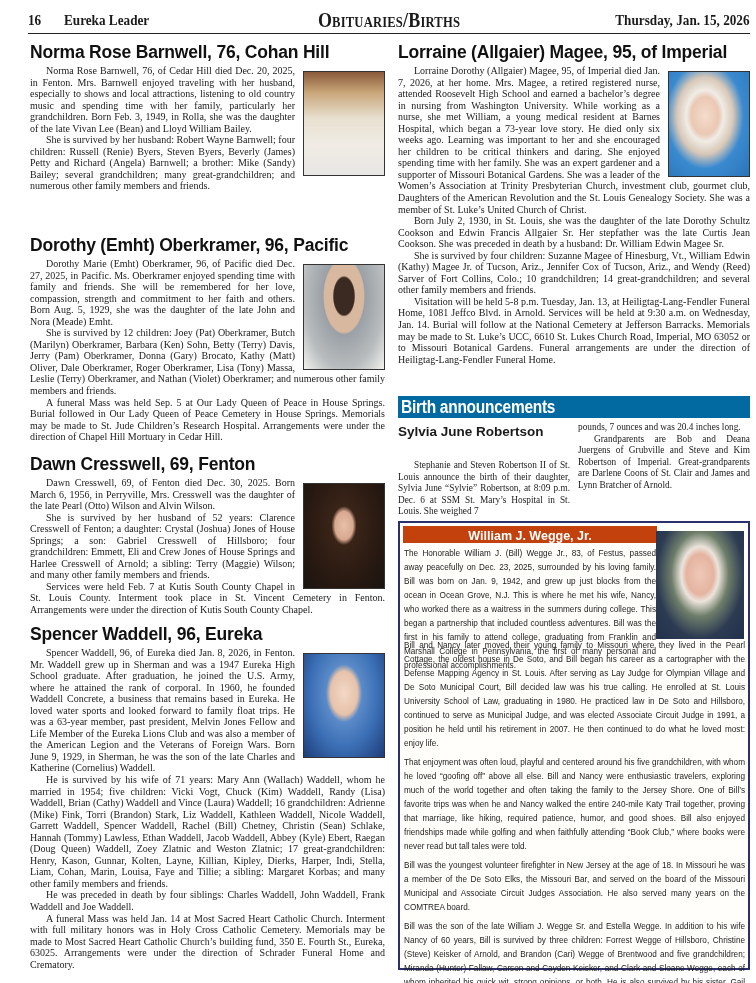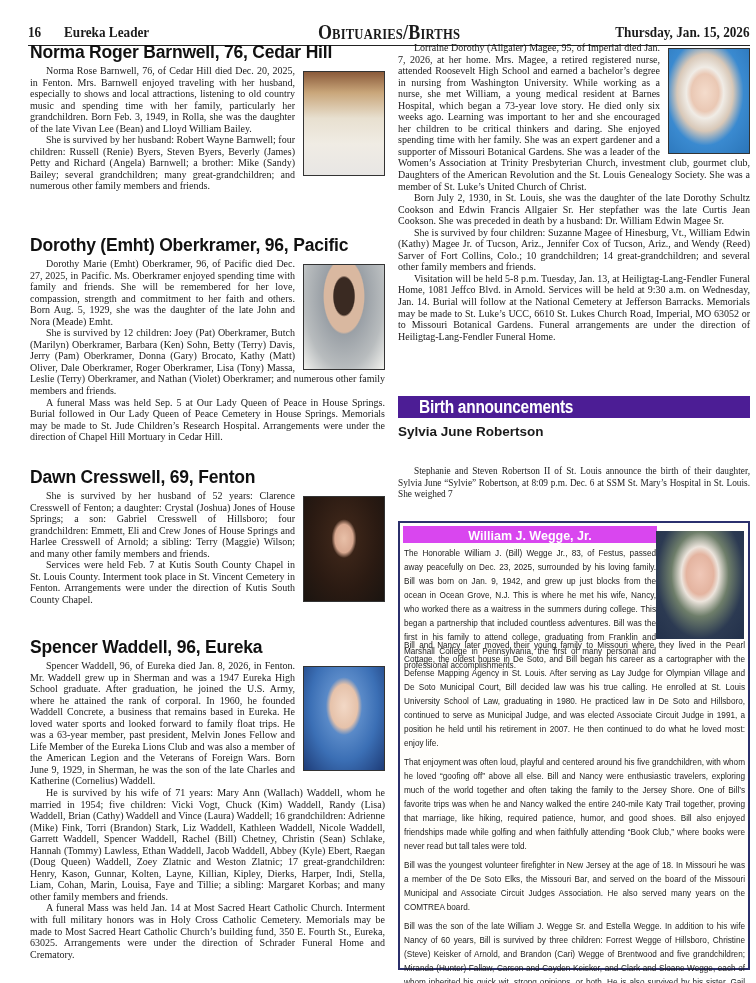--- a/index.html
+++ b/index.html
@@ -1,115 +1,122 @@
 <!DOCTYPE html>
 <html><head>
 <meta charset="utf-8">
 <style>
   * { box-sizing: border-box; margin: 0; padding: 0; }
   html, body { width: 756px; height: 983px; background: #ffffff; overflow: hidden; }
   body { position: relative; font-family: "Liberation Serif", serif; color: #1a1a1a; }
 
-  .masthead { position: absolute; left: 28px; top: 8px; width: 722px; height: 26px; border-bottom: 1.5px solid #222; margin-top: 12px; }
+  .masthead { position: absolute; left: 28px; top: 8px; width: 722px; height: 26px; border-bottom: 1.5px solid #222; }
   .masthead .page-num { position: absolute; left: 0; top: 4px; font-size: 15px; font-weight: bold; font-family: "Liberation Serif", serif; transform: scaleX(0.88); transform-origin: left; }
   .masthead .paper { position: absolute; left: 36px; top: 4px; font-size: 15px; font-weight: bold; transform: scaleX(0.88); transform-origin: left; }
   .masthead .section { position: absolute; left: 0; right: 0; top: 1px; text-align: center; font-size: 20px; font-weight: bold; font-variant: small-caps; letter-spacing: 0.2px; transform: scaleX(0.9); }
   .masthead .date { position: absolute; right: 0; top: 4px; font-size: 15px; font-weight: bold; transform: scaleX(0.88); transform-origin: right; }
 
   .col-left { position: absolute; left: 30px; top: 42px; width: 355px; }
   .col-right { position: absolute; left: 398px; top: 42px; width: 352px; }
 
   .obit { position: relative; }
   .obit h2 { font-family: "Liberation Sans", sans-serif; font-weight: bold; font-size: 17.5px; line-height: 20px; margin-bottom: 3px; color: #111; letter-spacing: -0.2px; }
   .obit p { font-size: 10px; line-height: 11.55px; text-align: justify; text-indent: 16px; hyphens: auto; }
   .photo { float: right; margin: 2px 0 3px 8px; border: 1px solid #333; }
 
   .photo-barnwell { width: 82px; height: 105px; background: linear-gradient(180deg, #8a5a3a 0%, #c9a67a 20%, #e8e0d0 45%, #f0ece4 70%, #e8e6e4 100%); }
   .photo-oberkramer { width: 82px; height: 106px; background: radial-gradient(ellipse at 50% 30%, #3a2a22 0%, #3a2a22 18%, #d9b8a0 20%, #d9b8a0 35%, #9aa0a6 37%, #b8bcbe 70%, #f2f2ee 100%); }
   .photo-cresswell { width: 82px; height: 106px; background: radial-gradient(ellipse at 50% 40%, #e8c0a8 0%, #d8a890 16%, #3a2418 22%, #2a1a12 60%, #1a1410 100%); }
   .photo-waddell { width: 82px; height: 105px; background: radial-gradient(ellipse at 50% 38%, #f2d8c6 0%, #e6c2aa 24%, #5a8ac8 32%, #3b6fb5 60%, #1e3c78 100%); }
   .photo-magee { width: 82px; height: 106px; background: radial-gradient(ellipse at 45% 42%, #f4dccc 0%, #eac8b4 22%, #f0ece6 30%, #d8c8b8 45%, #3a8ad0 62%, #2a74b8 100%); }
   .photo-wegge { width: 88px; height: 108px; background: radial-gradient(ellipse at 50% 40%, #f0c8b8 0%, #e4b4a0 22%, #ece4dc 30%, #6e7e6a 46%, #2c3a52 70%, #22304a 100%); position: absolute; right: 4px; top: 6px; border: none; }
 
-  .birth-banner { background: #4c1d95; height: 22px; margin-top: 4px; padding-left: 21px; }
+  .birth-banner { background: #0369a1; height: 22px; margin-top: 4px; padding-left: 3px; }
   .birth-banner span { color: #fff; font-family: "Liberation Sans", sans-serif; font-weight: bold; font-size: 18px; line-height: 22px; letter-spacing: -0.3px; display: inline-block; transform: scaleX(0.86); transform-origin: left; }
   .birth-cols { display: flex; gap: 8px; margin-top: 4px; }
   .birth-cols .bc { flex: 1; }
-  .birth-cols h3 { font-family: "Liberation Sans", sans-serif; font-size: 13.5px; font-weight: bold; line-height: 16px; margin-top: 2px; margin-bottom: 26px; }
+  .birth-cols h3 { font-family: "Liberation Sans", sans-serif; font-size: 13.5px; font-weight: bold; line-height: 16px; margin-top: 2px; margin-bottom: 20px; }
   .birth-cols p { font-size: 9.3px; line-height: 11.55px; text-align: justify; text-indent: 16px; }
   .birth-cols p.cont { text-indent: 0; }
 
   .wegge-box { position: absolute; left: 398px; top: 521px; width: 352px; height: 449px; border: 2.5px solid #2b2f6b; background: #fffefb; }
-  .wegge-title { position: absolute; left: 3px; top: 3px; width: 254px; height: 17px; background: #d946ef; text-align: center; }
+  .wegge-title { position: absolute; left: 3px; top: 3px; width: 254px; height: 17px; background: #c2410c; text-align: center; }
   .wegge-title span { color: #fff; font-family: "Liberation Sans", sans-serif; font-weight: bold; font-size: 12.5px; line-height: 17px; }
   .wegge-top { position: absolute; left: 4px; top: 24px; width: 252px; }
   .wegge-body { position: absolute; left: 4px; top: 116px; width: 341px; }
   .wegge-box p { font-family: "Liberation Sans", sans-serif; font-size: 8.2px; line-height: 14px; text-align: justify; margin-bottom: 5px; color: #1d1d1d; }
 </style>
 </head>
 <body>
 
 <header class="masthead">
   <span class="page-num">16</span>
   <span class="paper">Eureka Leader</span>
   <span class="section">Obituaries/Births</span>
   <span class="date">Thursday, Jan. 15, 2026</span>
 </header>
 
 <section class="col-left">
 
   <article class="obit" style="height:193px;">
-    <h2>Norma Roger Barnwell, 76, Cedar Hill</h2>
+    <h2>Norma Rose Barnwell, 76, Cohan Hill</h2>
     <div class="photo photo-barnwell" style="margin-top:6px;"></div>
     <p>Norma Rose Barnwell, 76, of Cedar Hill died Dec. 20, 2025, in Fenton. Mrs. Barnwell enjoyed traveling with her husband, especially to shows and local attractions, listening to old country music and spending time with her family, particularly her grandchildren. Born Feb. 3, 1949, in Rolla, she was the daughter of the late Vivan Lee (Bean) and Lloyd William Bailey.</p>
     <p>She is survived by her husband: Robert Wayne Barnwell; four children: Russell (Renie) Byers, Steven Byers, Beverly (James) Petty and Richard (Angela) Barnwell; a brother: Mike (Sandy) Bailey; several grandchildren; many great-grandchildren; and numerous other family members and friends.</p>
   </article>
 
   <article class="obit" style="height:219px;">
     <h2>Dorothy (Emht) Oberkramer, 96, Pacific</h2>
     <div class="photo photo-oberkramer" style="margin-top:6px;"></div>
     <p>Dorothy Marie (Emht) Oberkramer, 96, of Pacific died Dec. 27, 2025, in Pacific. Ms. Oberkramer enjoyed spending time with family and friends. She will be remembered for her love, compassion, strength and commitment to her faith and others. Born Aug. 5, 1929, she was the daughter of the late John and Nora (Meade) Emht.</p>
     <p>She is survived by 12 children: Joey (Pat) Oberkramer, Butch (Marilyn) Oberkramer, Barbara (Ken) Sohn, Betty (Terry) Davis, Jerry (Pam) Oberkramer, Donna (Gary) Brocato, Kathy (Matt) Oliver, Dale Oberkramer, Roger Oberkramer, Lisa (Tony) Massa, Leslie (Terry) Oberkramer, and Nathan (Violet) Oberkramer; and numerous other family members and friends.</p>
     <p>A funeral Mass was held Sep. 5 at Our Lady Queen of Peace in House Springs. Burial followed in Our Lady Queen of Peace Cemetery in House Springs. Memorials may be made to St. Jude Children’s Research Hospital. Arrangements were under the direction of Chapel Hill Mortuary in Cedar Hill.</p>
   </article>
 
-  <article class="obit" style="height:170px;margin-top:13px;">
+  <article class="obit" style="height:170px;">
     <h2>Dawn Cresswell, 69, Fenton</h2>
     <div class="photo photo-cresswell" style="margin-top:6px;"></div>
+    <p>Dawn Cresswell, 69, of Fenton died Dec. 30, 2025. Born March 6, 1956, in Perryville, Mrs. Cresswell was the daughter of the late Pearl (Otto) Wilson and Alvin Wilson.</p>
     <p>She is survived by her husband of 52 years: Clarence Cresswell of Fenton; a daughter: Crystal (Joshua) Jones of House Springs; a son: Gabriel Cresswell of Hillsboro; four grandchildren: Emmett, Eli and Crew Jones of House Springs and Harlee Cresswell of Arnold; a sibling: Terry (Maggie) Wilson; and many other family members and friends.</p>
     <p>Services were held Feb. 7 at Kutis South County Chapel in St. Louis County. Interment took place in St. Vincent Cemetery in Fenton. Arrangements were under the direction of Kutis South County Chapel.</p>
   </article>
 
   <article class="obit">
     <h2>Spencer Waddell, 96, Eureka</h2>
     <div class="photo photo-waddell" style="margin-top:6px;"></div>
     <p>Spencer Waddell, 96, of Eureka died Jan. 8, 2026, in Fenton. Mr. Waddell grew up in Sherman and was a 1947 Eureka High School graduate. After graduation, he joined the U.S. Army, where he attained the rank of corporal. In 1960, he founded Waddell Concrete, a business that remains based in Eureka. He loved water sports and looked forward to family float trips. He was a 63-year member, past president, Melvin Jones Fellow and Life Member of the Eureka Lions Club and was also a member of the American Legion and the Veterans of Foreign Wars. Born June 9, 1929, in Sherman, he was the son of the late Charles and Katherine (Cornelius) Waddell.</p>
     <p>He is survived by his wife of 71 years: Mary Ann (Wallach) Waddell, whom he married in 1954; five children: Vicki Vogt, Chuck (Kim) Waddell, Randy (Lisa) Waddell, Brian (Cathy) Waddell and Vince (Laura) Waddell; 16 grandchildren: Adrienne (Mike) Fink, Torri (Brandon) Stark, Liz Waddell, Kathleen Waddell, Nicole Waddell, Garrett Waddell, Spencer Waddell, Rachel (Bill) Chetney, Christin (Sean) Schlake, Hannah (Tommy) Lawless, Ethan Waddell, Jacob Waddell, Abbey (Kyle) Ebert, Raegan (Doug Queen) Waddell, Zoey Zlatnic and Weston Zlatnic; 17 great-grandchildren: Henry, Kason, Gunnar, Kolten, Layne, Killian, Kipley, Dierks, Harper, Indi, Stella, Liam, Cohan, Marin, Louisa, Faye and Tillie; a sibling: Margaret Korbas; and many other family members and friends.</p>
+    <p>He was preceded in death by four siblings: Charles Waddell, John Waddell, Frank Waddell and Joe Waddell.</p>
     <p>A funeral Mass was held Jan. 14 at Most Sacred Heart Catholic Church. Interment with full military honors was in Holy Cross Catholic Cemetery. Memorials may be made to Most Sacred Heart Catholic Church’s building fund, 350 E. Fourth St., Eureka, 63025. Arrangements were under the direction of Schrader Funeral Home and Crematory.</p>
   </article>
 </section>
 
 <section class="col-right">
 
   <article class="obit" style="height:350px;">
+    <h2>Lorraine (Allgaier) Magee, 95, of Imperial</h2>
     <div class="photo photo-magee" style="margin-top:6px;"></div>
     <p>Lorraine Dorothy (Allgaier) Magee, 95, of Imperial died Jan. 7, 2026, at her home. Mrs. Magee, a retired registered nurse, attended Roosevelt High School and earned a bachelor’s degree in nursing from Washington University. While working as a nurse, she met William, a young medical resident at Barnes Hospital, which began a 73-year love story. He died only six weeks ago. Learning was important to her and she encouraged her children to be critical thinkers and daring. She enjoyed spending time with her family. She was an expert gardener and a supporter of Missouri Botanical Gardens. She was a leader of the Women’s Association at Trinity Presbyterian Church, investment club, gourmet club, Daughters of the American Revolution and the St. Louis Genealogy Society. She was a member of St. Luke’s United Church of Christ.</p>
     <p>Born July 2, 1930, in St. Louis, she was the daughter of the late Dorothy Schultz Cookson and Edwin Francis Allgaier Sr. Her stepfather was the late Curtis Jean Cookson. She was preceded in death by a husband: Dr. William Edwin Magee Sr.</p>
     <p>She is survived by four children: Suzanne Magee of Hinesburg, Vt., William Edwin (Kathy) Magee Jr. of Tucson, Ariz., Jennifer Cox of Tucson, Ariz., and Wendy (Reed) Sarver of Fort Collins, Colo.; 10 grandchildren; 14 great-grandchildren; and several other family members and friends.</p>
     <p>Visitation will be held 5-8 p.m. Tuesday, Jan. 13, at Heiligtag-Lang-Fendler Funeral Home, 1081 Jeffco Blvd. in Arnold. Services will be held at 9:30 a.m. on Wednesday, Jan. 14. Burial will follow at the National Cemetery at Jefferson Barracks. Memorials may be made to St. Luke’s UCC, 6610 St. Lukes Church Road, Imperial, MO 63052 or to Missouri Botanical Gardens. Funeral arrangements are under the direction of Heiligtag-Lang-Fendler Funeral Home.</p>
   </article>
 
   <div class="birth-banner">
     <span>Birth announcements</span>
   </div>
 
   <div class="birth-cols">
     <div class="bc">
       <h3>Sylvia June Robertson</h3>
       <p>Stephanie and Steven Robertson II of St. Louis announce the birth of their daughter, Sylvia June “Sylvie” Robertson, at 8:09 p.m. Dec. 6 at SSM St. Mary’s Hospital in St. Louis. She weighed 7</p>
+    </div>
+    <div class="bc">
+      <p class="cont">pounds, 7 ounces and was 20.4 inches long.</p>
+      <p>Grandparents are Bob and Deana Juergens of Grubville and Steve and Kim Robertson of Imperial. Great-grandparents are Darlene Coons of St. Clair and James and Lynn Bratcher of Arnold.</p>
     </div>
   </div>
 </section>
 
 <aside class="wegge-box">
   <div class="wegge-title">
     <span>William J. Wegge, Jr.</span>
   </div>
   <div class="photo photo-wegge"></div>
   <div class="wegge-top">

